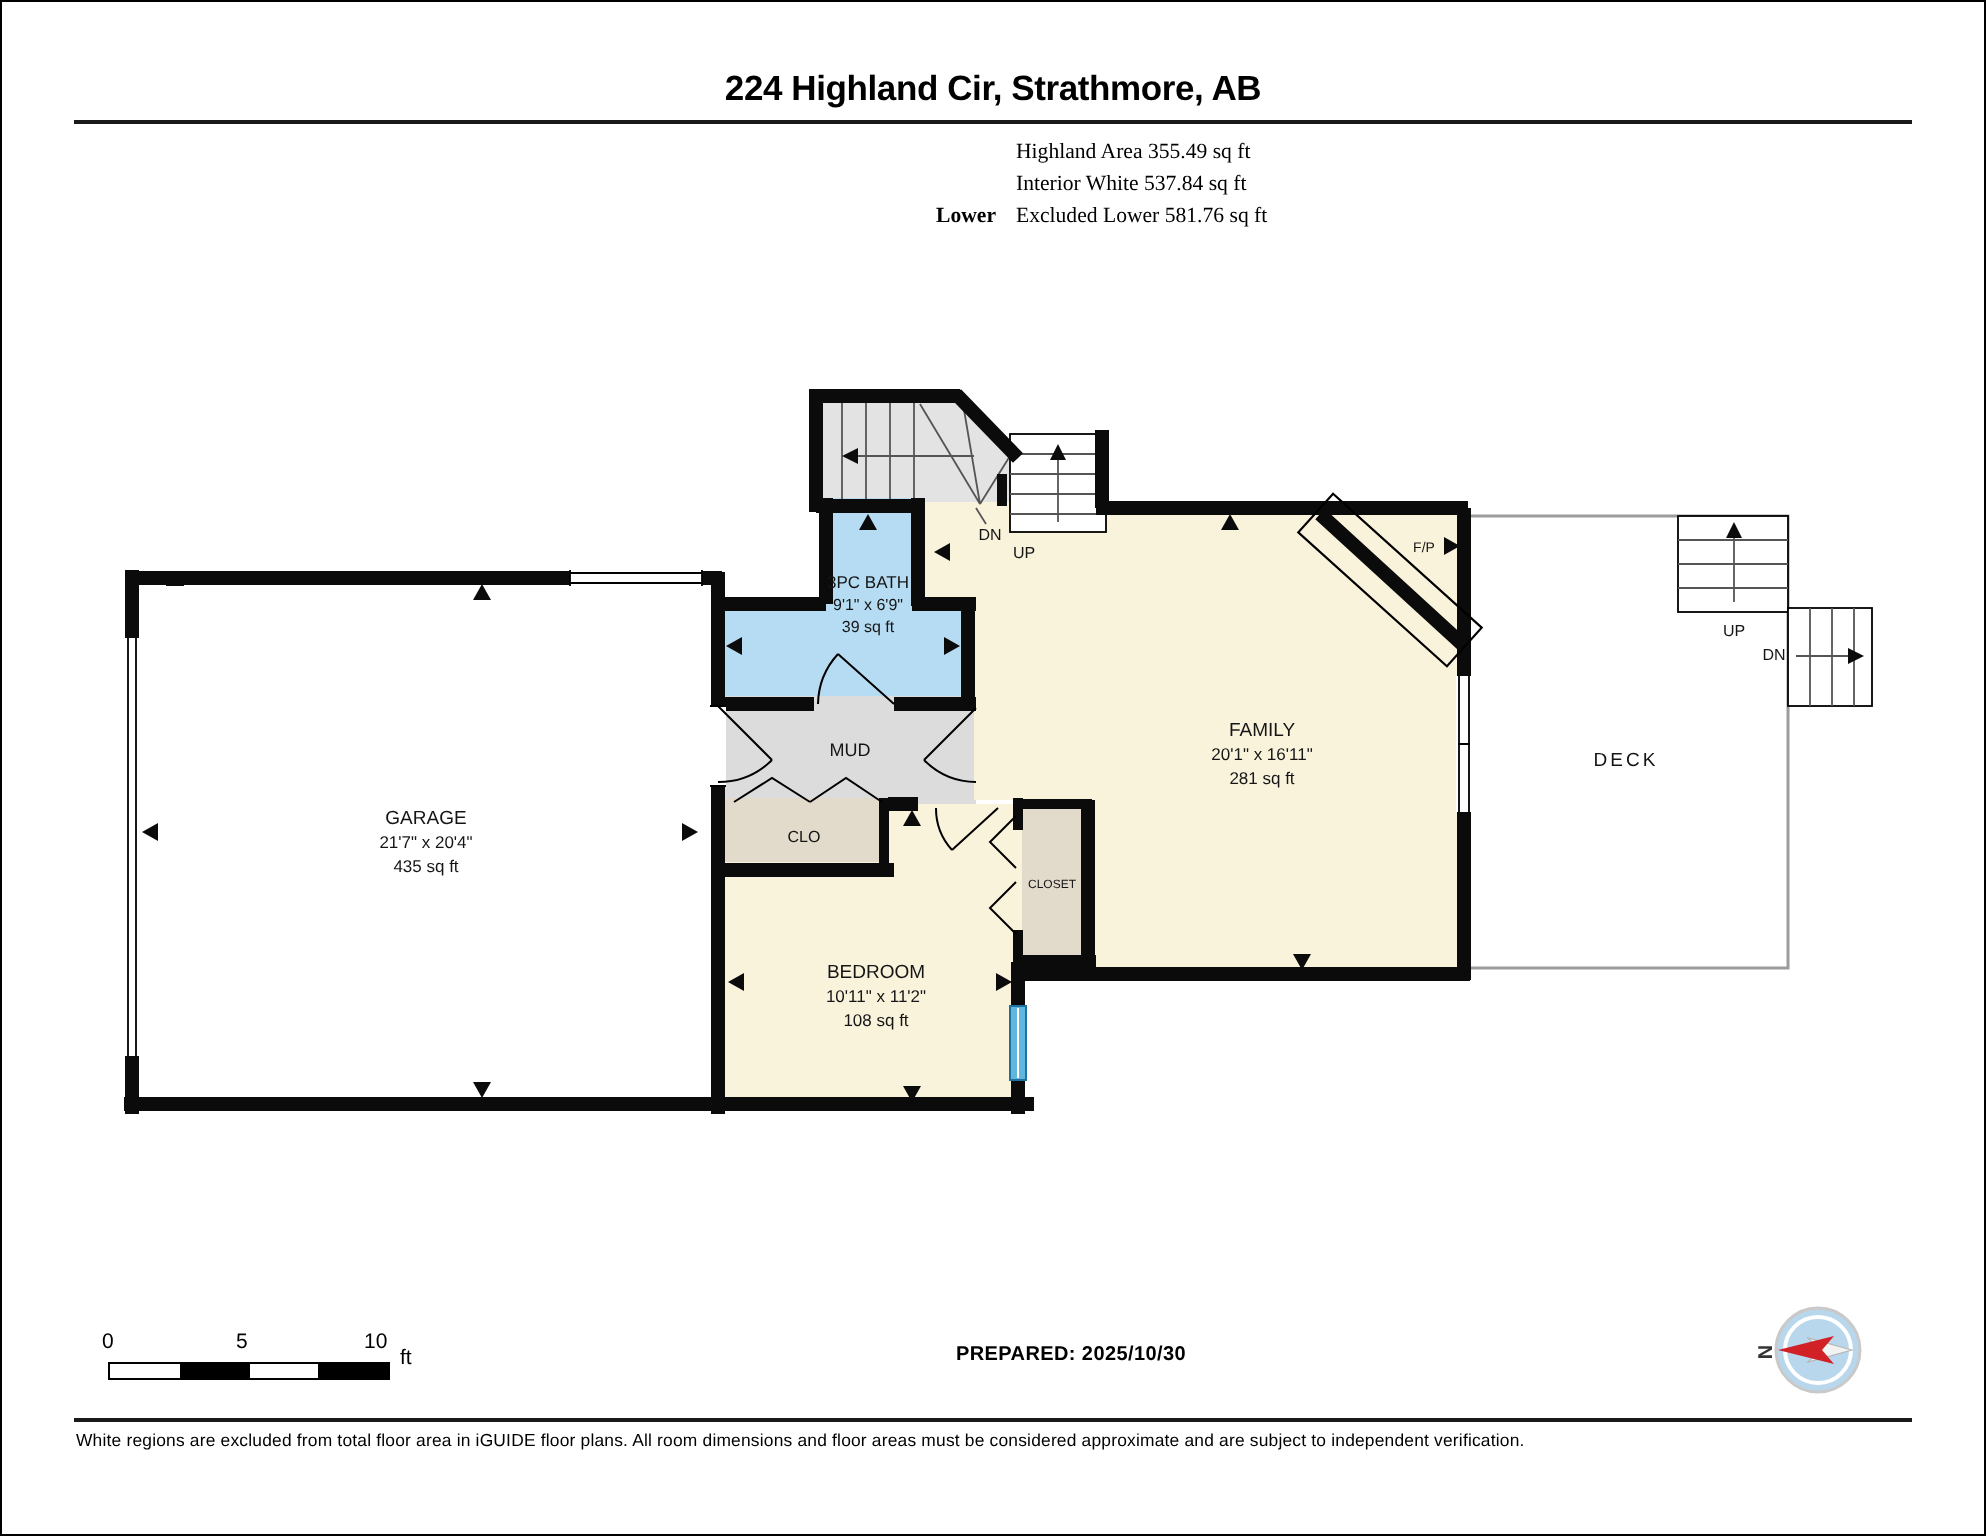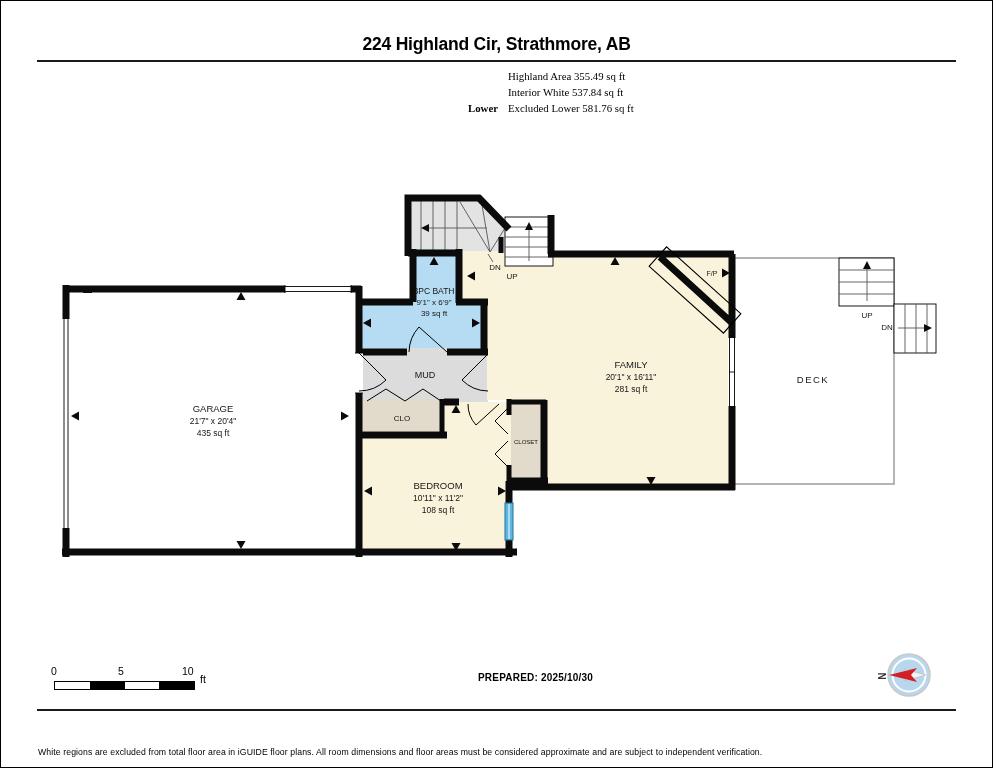--- a/index.html
+++ b/index.html
@@ -25,21 +25,21 @@
   .thin-outline{stroke:#000;stroke-width:0.9;fill:#fff;}
   .dim{fill:#0b0b0b;}
   .txt{text-anchor:middle;fill:#151515;font-family:"Liberation Sans",sans-serif;}
   .scalebar{top:664px;left:53px;width:160px;height:30px;font-size:10.5px;}
   .sb-num{position:absolute;top:0;}
   .sb-bar{position:absolute;top:16px;left:0;width:139px;height:7px;border:1px solid #000;display:flex;}
   .sb-seg{flex:1 1 25%;height:100%;}
   .sb-ft{position:absolute;left:146px;top:8px;}
   .prepared{top:671px;left:0;width:100%;text-align:center;font-size:10px;font-weight:600;letter-spacing:0.2px;margin-left:39px;}
   .compass{top:650px;left:872px;}
-  .disclaimer{top:714px;left:37px;font-size:8.7px;letter-spacing:0.1px;margin-top:32px;}
+  .disclaimer{top:714px;left:37px;font-size:8.7px;letter-spacing:0.1px;}
 </style>
 </head>
 <body>
 
 <div class="page">
 
   <div class="abs title">224 Highland Cir, Strathmore, AB</div>
   <div class="abs rule rule-top"></div>
   <div class="abs areas">
     <span class="level">Lower</span>

